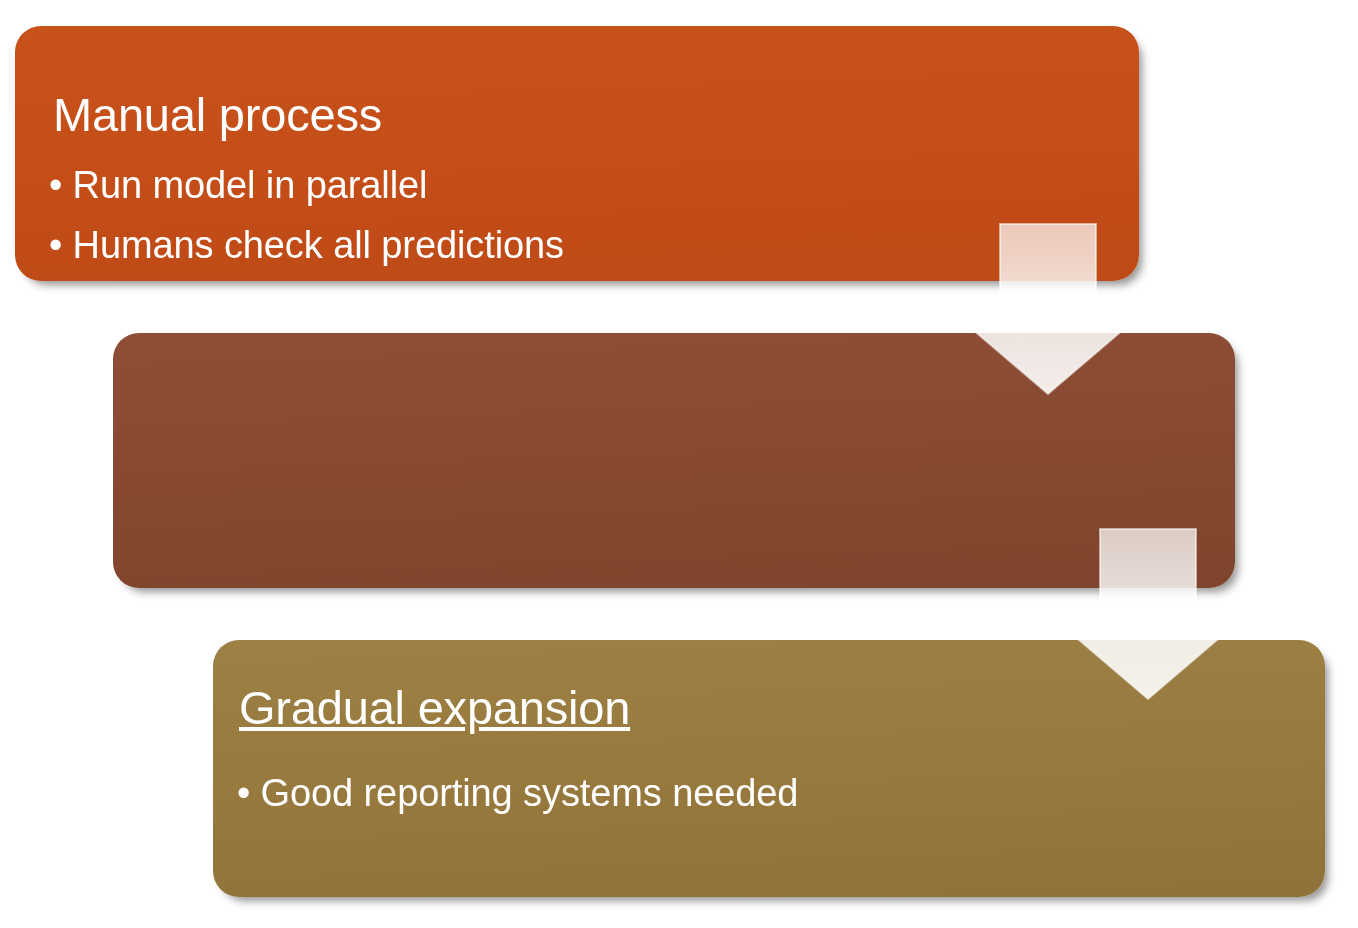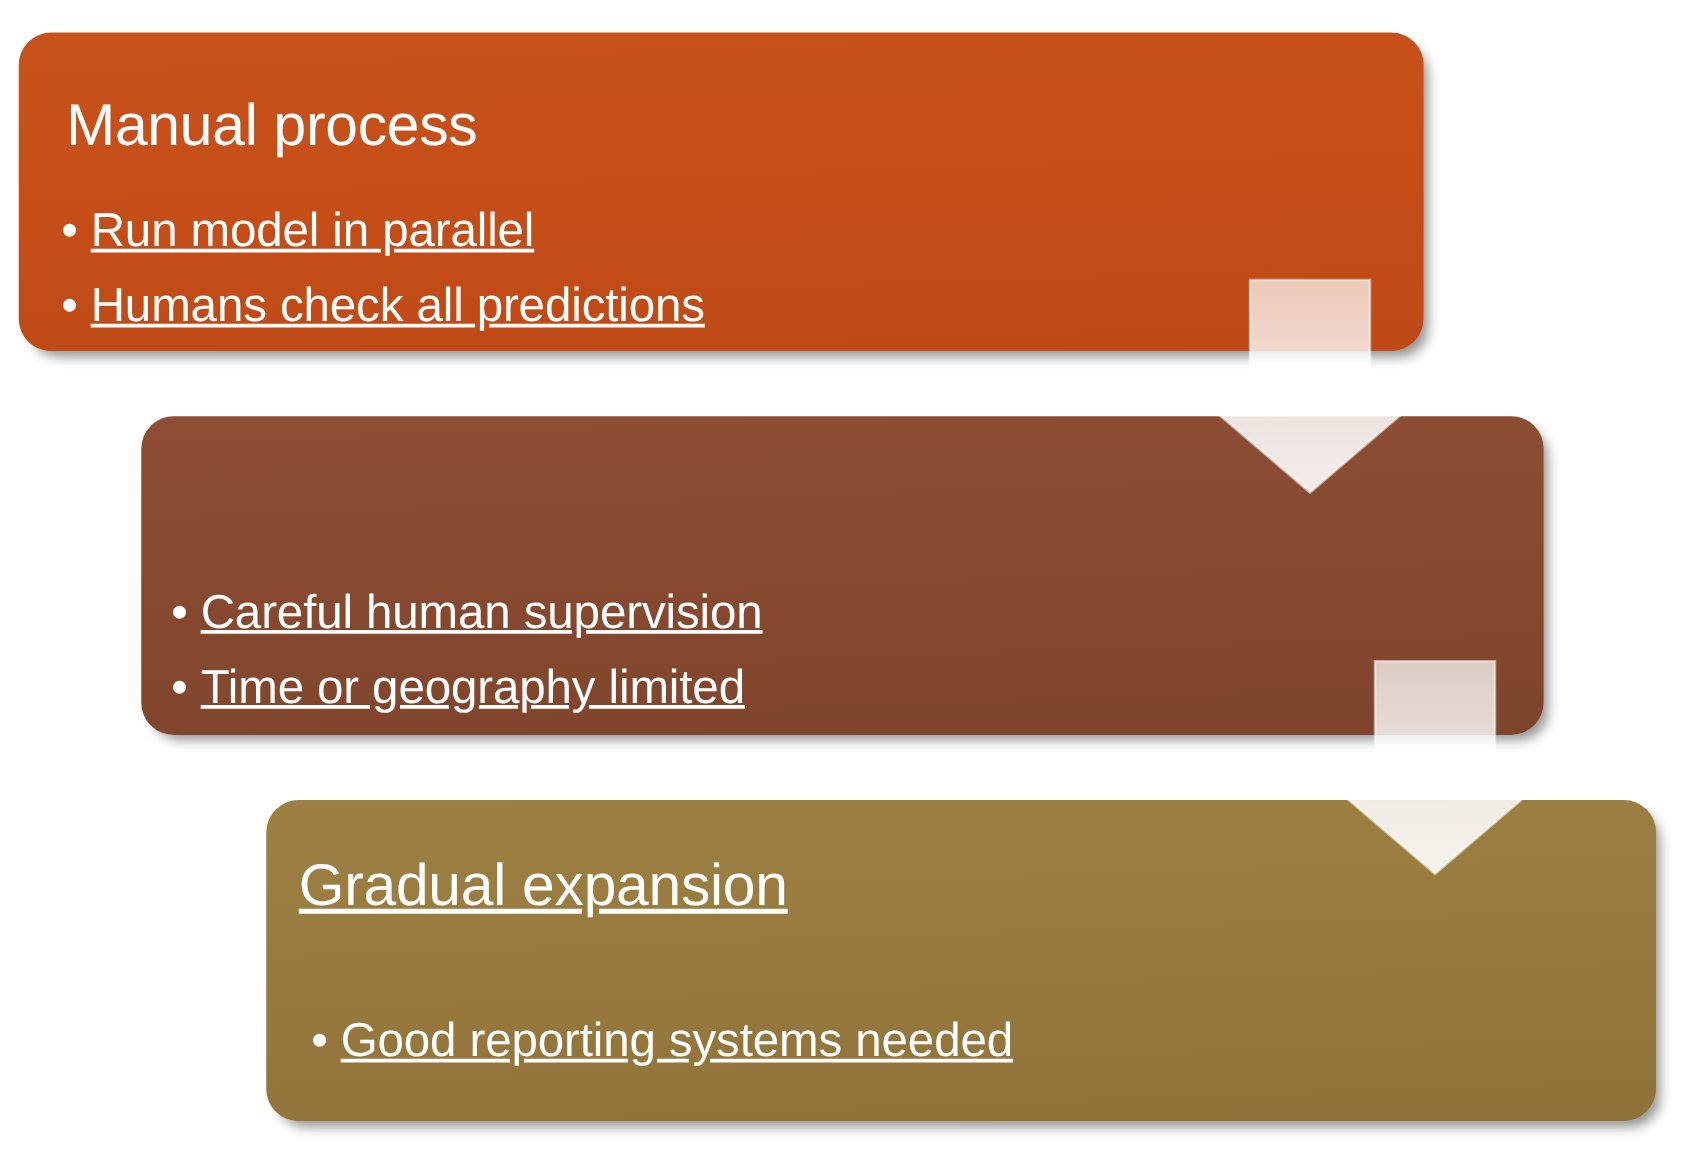--- a/index.html
+++ b/index.html
@@ -38,21 +38,20 @@
     white-space: nowrap;
     color: #ffffff;
   }
   .bullet-list {
     position: absolute;
     left: 0;
     right: 0;
     list-style: none;
     margin: 0;
     padding: 0;
-    text-decoration: underline;
   }
   .bullet-item {
     font-size: 38px;
     line-height: 1.0;
     font-weight: 400;
     letter-spacing: -0.1px;
     white-space: nowrap;
     color: #ffffff;
     position: relative;
   }
@@ -64,21 +63,21 @@
   }
 
   
   #box-1 {
     left: 15px;
     top: 26px;
     width: 1124px;
     height: 255px;
     background: linear-gradient(178deg, #c8521c 0%, #c44d18 55%, #bd4a17 100%);
   }
-  #box-1 .stage-title { left: 38px; top: 50px; }
+  #box-1 .stage-title { left: 38px; top: 65px; }
   #box-1 .bullet-list { left: 34px; top: 140px; }
   #box-1 .bullet-item { margin-bottom: 22px; }
 
   
   #box-2 {
     left: 113px;
     top: 333px;
     width: 1122px;
     height: 255px;
     background: linear-gradient(178deg, #8d4e35 0%, #86492f 55%, #7e452c 100%);
@@ -89,21 +88,21 @@
 
   
   #box-3 {
     left: 213px;
     top: 640px;
     width: 1112px;
     height: 257px;
     background: linear-gradient(178deg, #9d8044 0%, #97793e 55%, #8f7239 100%);
   }
   #box-3 .stage-title { left: 26px; top: 44px; text-decoration: underline; }
-  #box-3 .bullet-list { left: 36px; top: 134px; margin-top: 40px; }
+  #box-3 .bullet-list { left: 24px; top: 134px; }
   #box-3 .bullet-item { margin-bottom: 22px; }
 
   
   .connector-arrow {
     position: absolute;
     pointer-events: none;
   }
 </style>
 </head>
 <body>
@@ -116,28 +115,20 @@
       <li class="bullet-item">
         <span class="bullet-dot">•</span><span>Run model in parallel</span>
       </li>
       <li class="bullet-item">
         <span class="bullet-dot">•</span><span>Humans check all predictions</span>
       </li>
     </ul>
   </div>
 
   <div class="stage-box" id="box-2">
-    <ul class="bullet-list">
-      <li class="bullet-item">
-        <span class="bullet-dot">•</span><span>Careful human supervision</span>
-      </li>
-      <li class="bullet-item">
-        <span class="bullet-dot">•</span><span>Time or geography limited</span>
-      </li>
-    </ul>
   </div>
 
   <div class="stage-box" id="box-3">
     <div class="stage-title">Gradual expansion</div>
     <ul class="bullet-list">
       <li class="bullet-item">
         <span class="bullet-dot">•</span><span>Good reporting systems needed</span>
       </li>
     </ul>
   </div>

